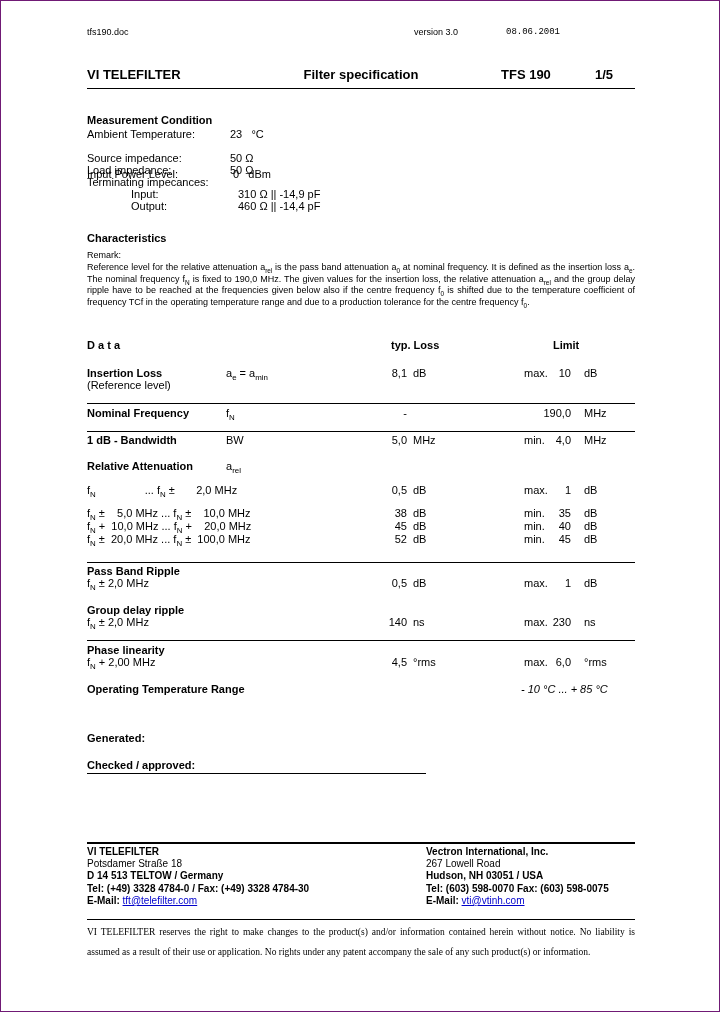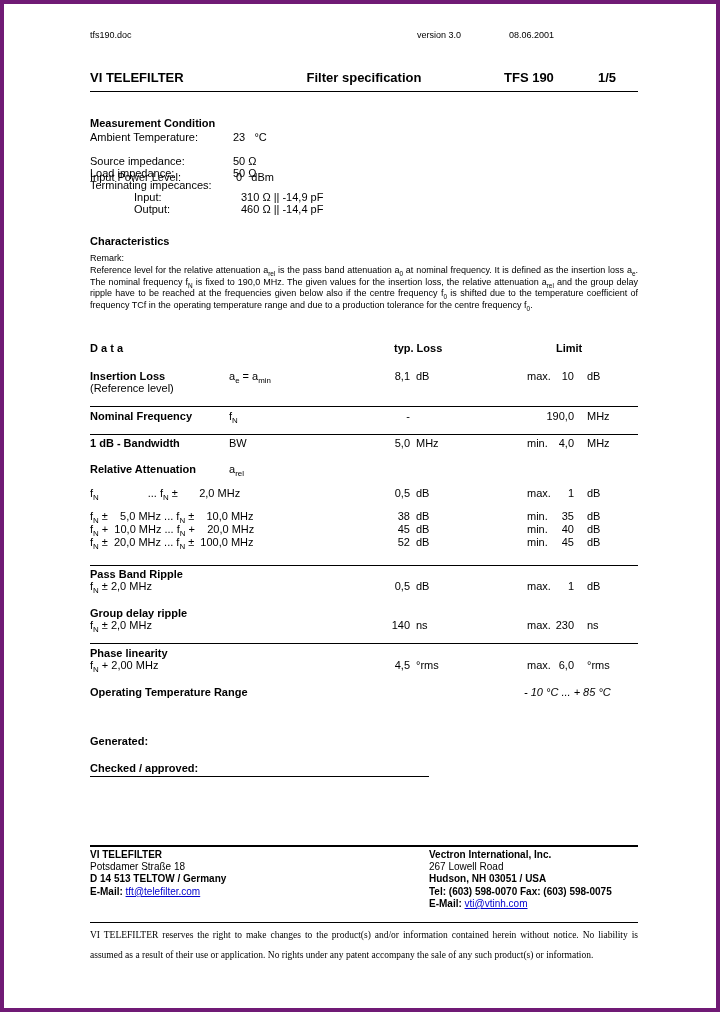--- a/index.html
+++ b/index.html
@@ -1,19 +1,19 @@
 <!DOCTYPE html>
 <html><head>
 <meta charset="utf-8">
 <style>
   * { margin:0; padding:0; box-sizing:border-box; }
   html,body { width:720px; background:#f0f0f0; }
   .page {
     position:relative; width:720px; height:1012px; background:#ffffff;
-    border:4px solid #701a75; overflow:hidden;
+    border:1px solid #701a75; overflow:hidden;
     font-family:"Liberation Sans", sans-serif; color:#000; font-size:11px;
   }
   .abs { position:absolute; }
   .b { font-weight:bold; }
   .pre { white-space:pre; }
   .small { font-size:9px; }
   .hline { position:absolute; left:86px; width:548px; height:1px; background:#000; }
   sub { font-size:0.72em; line-height:0; }
 
   
@@ -55,21 +55,21 @@
     font-family:"Liberation Serif", serif; font-size:9.5px; line-height:20px; text-align:justify;
   }
 </style>
 </head>
 <body>
 
 <div class="page">
 
   <span class="abs small" style="left:86px; top:26px;">tfs190.doc</span>
   <span class="abs small" style="left:413px; top:26px;">version 3.0</span>
-  <span class="abs small" style="left:505px; top:26px;">08.06.2001</span>
+  <span class="abs small" style="left:505px; top:26px;font-family:Liberation Mono, monospace;">08.06.2001</span>
 
   <div class="titlebar">
     <span class="abs" style="left:0;">VI TELEFILTER</span>
     <span class="center">Filter specification</span>
     <span class="abs" style="left:414px;">TFS 190</span>
     <span class="abs" style="left:508px;">1/5</span>
   </div>
   <div class="hline" style="top:87px;"></div>
 
   <span class="abs b" style="left:86px; top:113px;">Measurement Condition</span>
@@ -219,20 +219,21 @@
 
   <span class="abs b" style="left:86px; top:731px;">Generated:</span>
   <span class="abs b" style="left:86px; top:758px;">Checked / approved:</span>
   <div class="hline" style="top:772px; width:339px;"></div>
 
   <div class="footer-line"></div>
   <div class="fcol left">
     <div class="b">VI TELEFILTER</div>
     <div>Potsdamer Straße 18</div>
     <div class="b">D 14 513 TELTOW / Germany</div>
+    <div class="b">Tel: (+49) 3328 4784-0 / Fax: (+49) 3328 4784-30</div>
     <div>
       <span class="b">E-Mail:</span>
       <a class="mail" href="#">tft@telefilter.com</a>
     </div>
   </div>
   <div class="fcol right">
     <div class="b">Vectron International, Inc.</div>
     <div>267 Lowell Road</div>
     <div class="b">Hudson, NH 03051 / USA</div>
     <div class="b">Tel: (603) 598-0070 Fax: (603) 598-0075</div>

